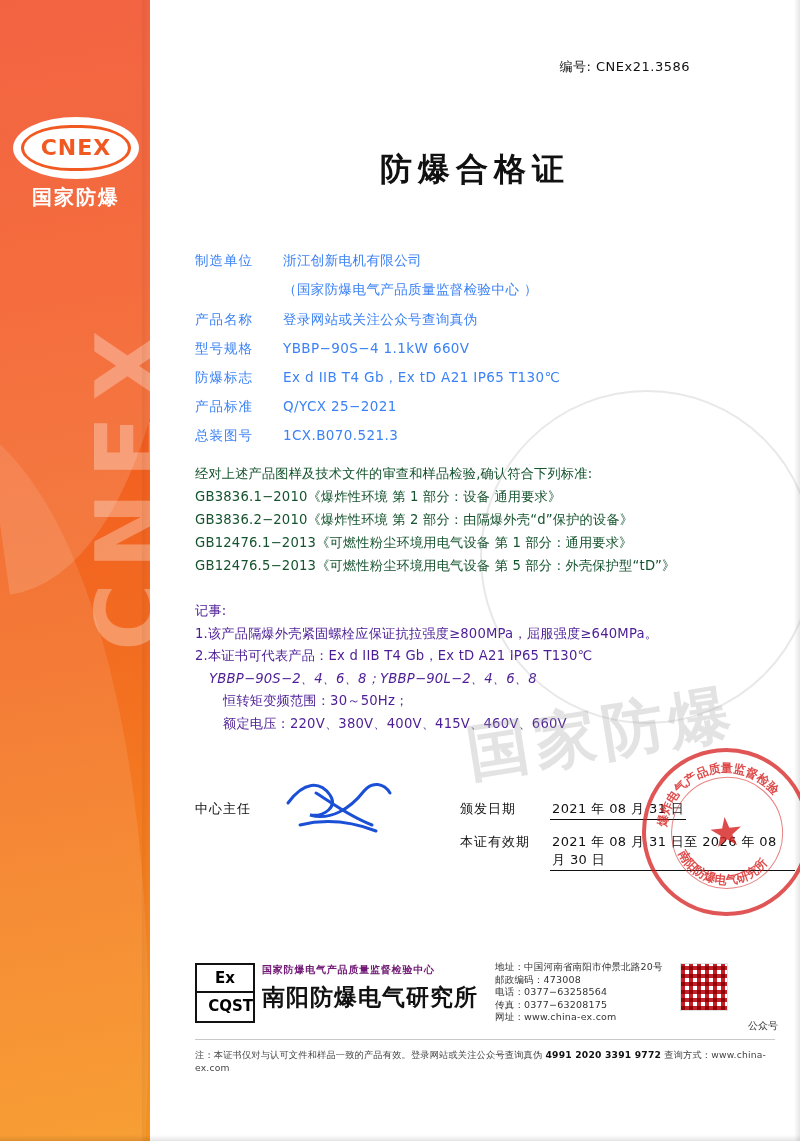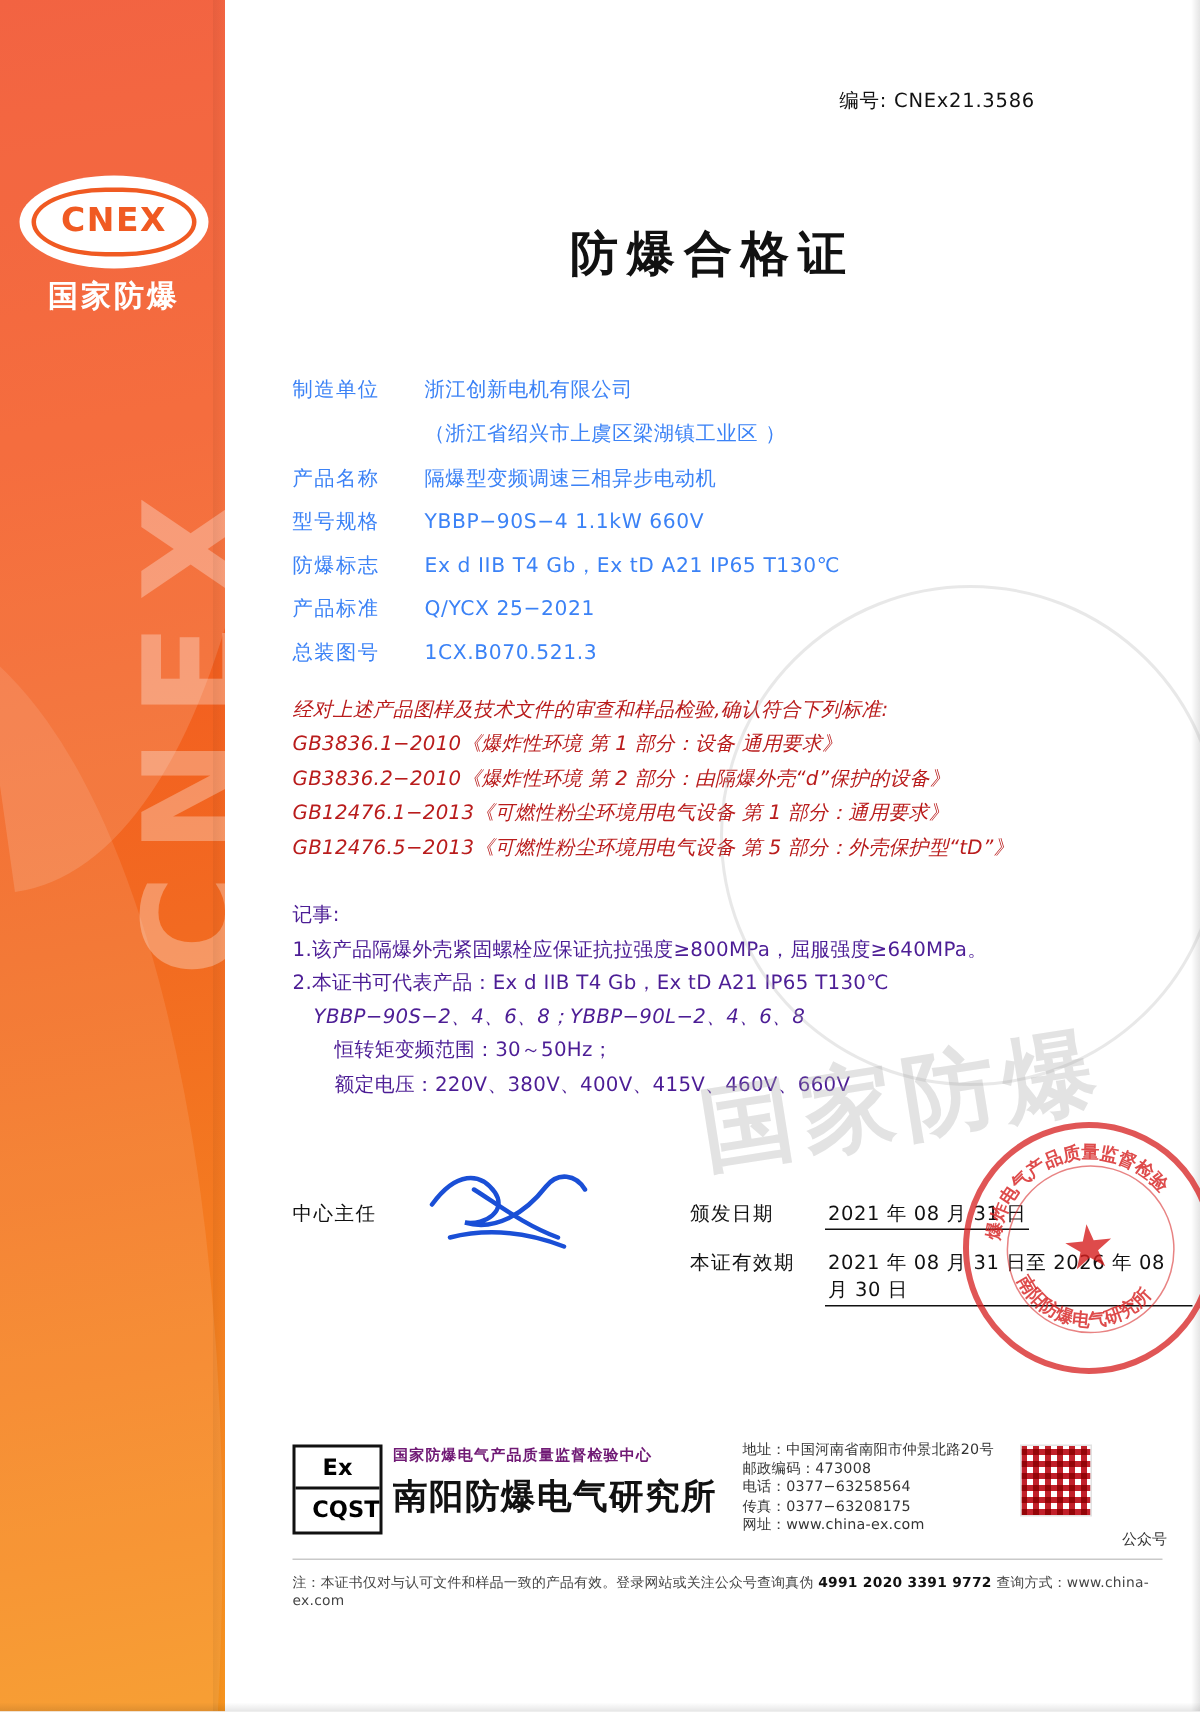--- a/index.html
+++ b/index.html
@@ -72,21 +72,21 @@
   }
   .title{
     position:absolute;left:0;right:0;top:148px;text-align:center;
     font-size:32px;font-weight:bold;letter-spacing:6px;color:#111;
   }
   .fields{position:absolute;left:45px;top:250px;width:580px;font-size:13.5px;color:#3b82f6;}
   .frow{display:flex;margin-bottom:9px;line-height:20px;}
   .flabel{width:88px;letter-spacing:1px;flex:none;}
   .fval{flex:1;letter-spacing:.4px;}
   .fsub{margin:2px 0 10px 88px;letter-spacing:.4px;line-height:20px;}
-  .std-block{position:absolute;left:45px;top:463px;width:600px;font-size:13.2px;color:#b91c1c;line-height:21px;font-style:italic;}
+  .std-block{position:absolute;left:45px;top:463px;width:600px;font-size:13.2px;color:#14532d;line-height:21px;}
   .std-block div{margin-bottom:2px;letter-spacing:.2px;}
   .notes{position:absolute;left:45px;top:600px;width:600px;font-size:13.2px;color:#4c1d95;line-height:21.5px;}
   .notes div{margin-bottom:1px;letter-spacing:.2px;}
   .indent1{padding-left:14px;font-style:italic;}
   .indent2{padding-left:28px;}
   
   .sig-area{position:absolute;left:45px;top:795px;width:600px;font-size:13px;color:#111;}
   .sig-left{position:absolute;left:0;top:5px;letter-spacing:1px;}
   .sig-scribble{
     position:absolute;left:85px;top:-22px;width:120px;height:70px;
@@ -194,25 +194,25 @@
     <div class="wm-text">国家防爆</div>
 
     <div class="serial">编号: CNEx21.3586</div>
     <div class="title">防爆合格证</div>
 
     <div class="fields">
       <div class="frow">
         <div class="flabel">制造单位</div>
         <div class="fval">浙江创新电机有限公司</div>
       </div>
-      <div class="fsub">（浙江省绍兴市上虞区梁湖镇工业区  ）</div>
+      <div class="fsub">（国家防爆电气产品质量监督检验中心  ）</div>
 
       <div class="frow">
         <div class="flabel">产品名称</div>
-        <div class="fval">隔爆型变频调速三相异步电动机</div>
+        <div class="fval">登录网站或关注公众号查询真伪</div>
       </div>
       <div class="frow">
         <div class="flabel">型号规格</div>
         <div class="fval">YBBP−90S−4    1.1kW   660V</div>
       </div>
       <div class="frow">
         <div class="flabel">防爆标志</div>
         <div class="fval">Ex d IIB T4 Gb，Ex tD A21 IP65 T130℃</div>
       </div>
       <div class="frow">

